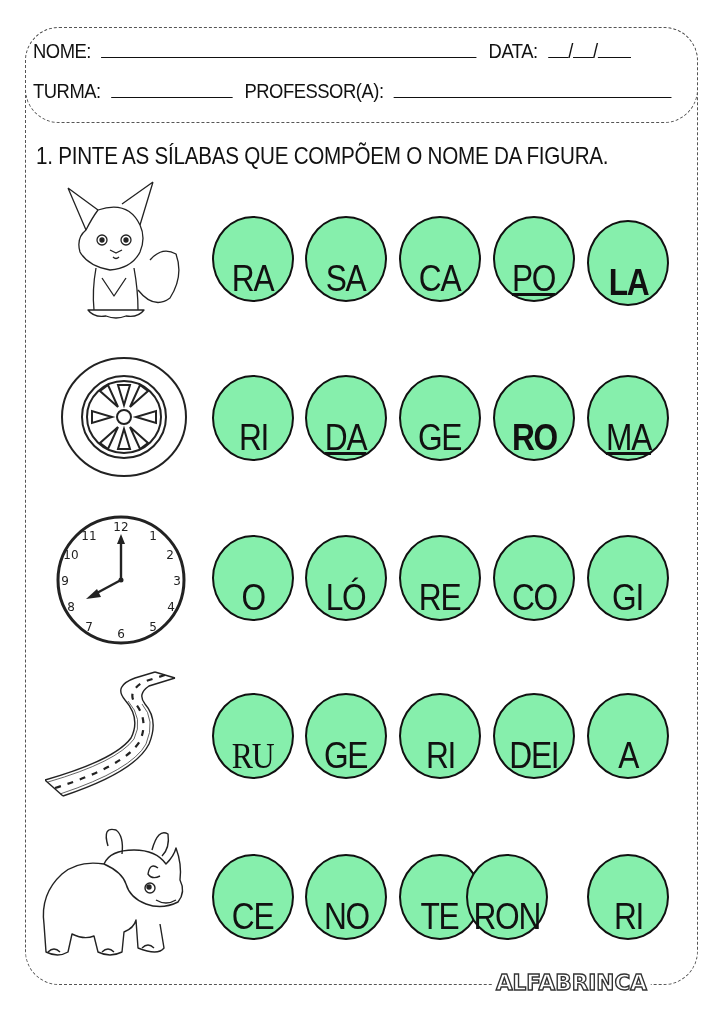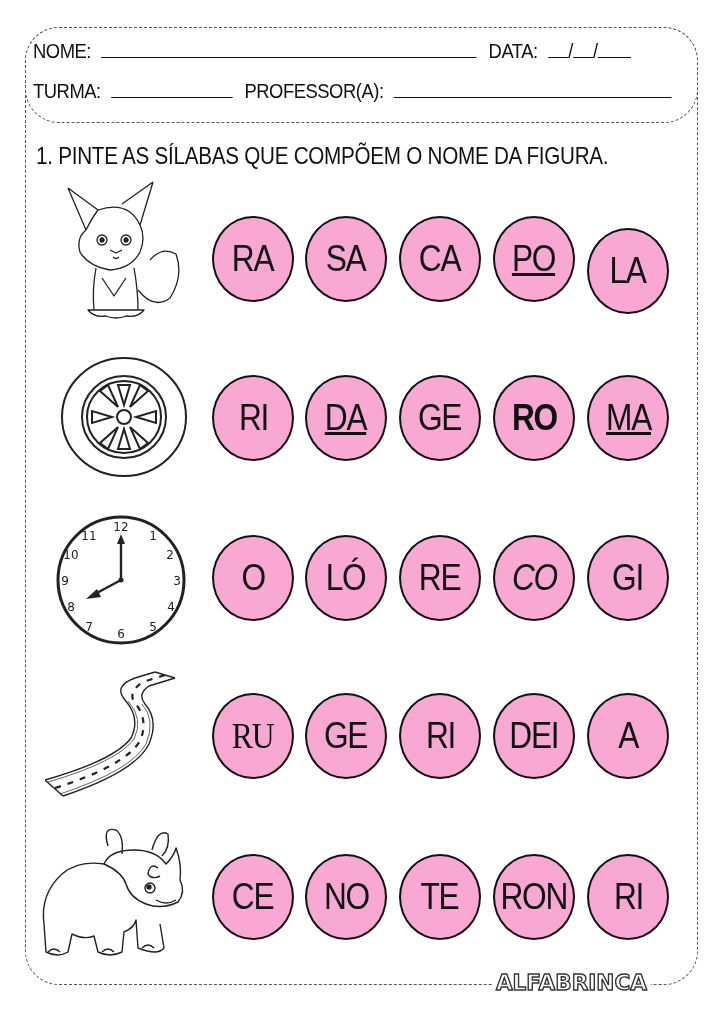--- a/index.html
+++ b/index.html
@@ -10,22 +10,22 @@
   .header-box { position:absolute; left:25px; top:27px; width:673px; height:96px;
            border:1.3px dashed #555; border-radius:34px; box-sizing:border-box; background:#fff; }
   .hline { position:absolute; font-size:20px; letter-spacing:-0.5px; white-space:nowrap;
            transform:scaleX(0.92); transform-origin:left center; }
   .blank { display:inline-block; border-bottom:1.6px solid #111; height:16px; vertical-align:baseline; }
   .title { position:absolute; left:36px; top:142px; font-size:24px; white-space:nowrap;
            transform:scaleX(0.86); transform-origin:left center; letter-spacing:-0.3px; }
   .row { position:absolute; left:0; width:724px; }
   .pic { position:absolute; }
   .circle { position:absolute; width:82px; height:86px; border:2.6px solid #111; border-radius:50%;
-            box-sizing:border-box; display:flex; align-items:center; justify-content:center;
-            background:#f9a8d4; cursor:pointer; }
+            box-sizing:border-box; display:flex; align-items:flex-end; justify-content:center;
+            background:#86efac; cursor:pointer; }
   .circle span { font-size:36px; letter-spacing:-1.5px; transform:scaleX(0.88); display:inline-block; }
   .logo { position:absolute; left:492px; top:970px; background:#fff; padding:0 4px;
           font-family:"DejaVu Sans", sans-serif; font-weight:bold; font-size:22px; letter-spacing:0px;
           color:#fff; -webkit-text-stroke:1.4px #333; transform:scaleX(0.98); transform-origin:left center; }
 </style>
 </head>
 <body>
 
 <div class="frame"></div>
 
@@ -145,21 +145,21 @@
     </div>
     <div class="circle" style="left: 305px; top: 216px;">
       <span>SA</span>
     </div>
     <div class="circle" style="left: 399px; top: 216px;">
       <span>CA</span>
     </div>
     <div class="circle" style="left: 493px; top: 216px; text-decoration: underline;">
       <span>PO</span>
     </div>
-    <div class="circle" style="left: 587px; top: 228px;">
+    <div class="circle" style="left: 587px; top: 220px; font-weight: bold;">
       <span>LA</span>
     </div>
     <div class="circle" style="left: 212px; top: 375px;">
       <span>RI</span>
     </div>
     <div class="circle" style="left: 305px; top: 375px; text-decoration: underline;">
       <span>DA</span>
     </div>
     <div class="circle" style="left: 399px; top: 375px;">
       <span>GE</span>
@@ -172,21 +172,21 @@
     </div>
     <div class="circle" style="left: 212px; top: 535px;">
       <span>O</span>
     </div>
     <div class="circle" style="left: 305px; top: 535px;">
       <span>LÓ</span>
     </div>
     <div class="circle" style="left: 399px; top: 535px;">
       <span>RE</span>
     </div>
-    <div class="circle" style="left: 493px; top: 535px; font-style: italic;">
+    <div class="circle" style="left: 493px; top: 535px;">
       <span>CO</span>
     </div>
     <div class="circle" style="left: 587px; top: 535px;">
       <span>GI</span>
     </div>
     <div class="circle" style="left: 212px; top: 693px; font-family: Liberation Serif, serif;">
       <span>RU</span>
     </div>
     <div class="circle" style="left: 305px; top: 693px;">
       <span>GE</span>
@@ -202,21 +202,21 @@
     </div>
     <div class="circle" style="left: 212px; top: 854px;">
       <span>CE</span>
     </div>
     <div class="circle" style="left: 305px; top: 854px;">
       <span>NO</span>
     </div>
     <div class="circle" style="left: 399px; top: 854px;">
       <span>TE</span>
     </div>
-    <div class="circle" style="left: 493px; top: 854px;">
+    <div class="circle" style="left: 466px; top: 854px;">
       <span>RON</span>
     </div>
     <div class="circle" style="left: 587px; top: 854px;">
       <span>RI</span>
     </div>
   </div>
 
 <div class="logo">ALFABRINCA</div>
 
 </body></html>

